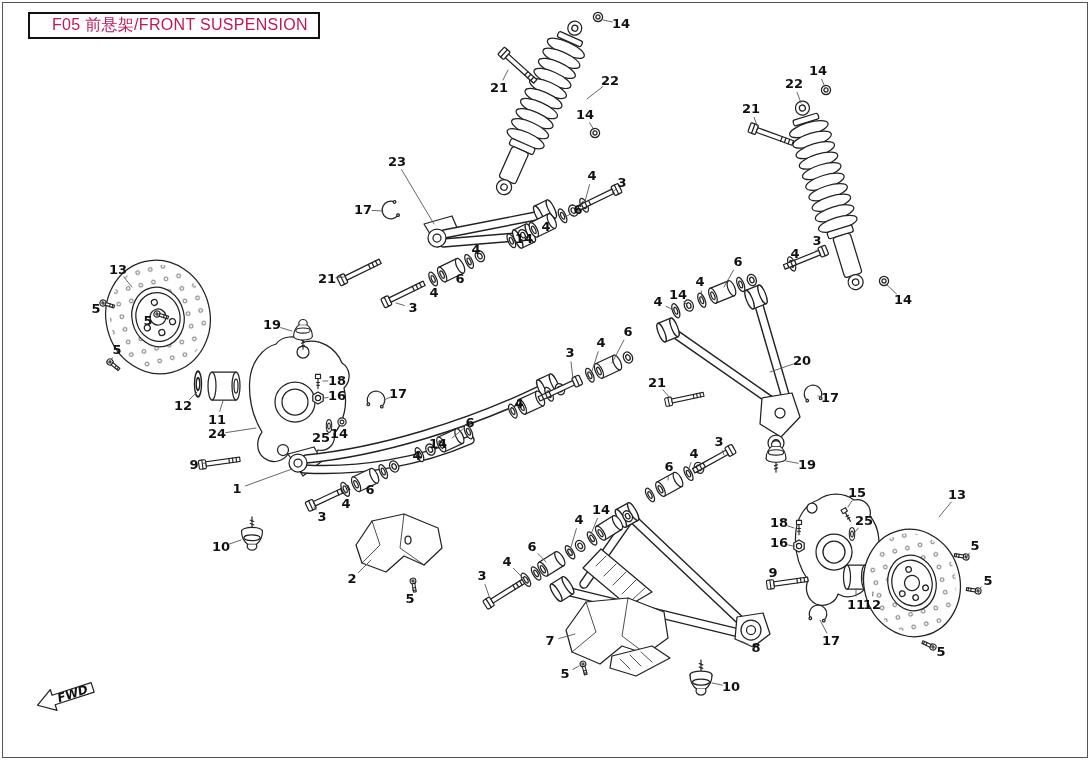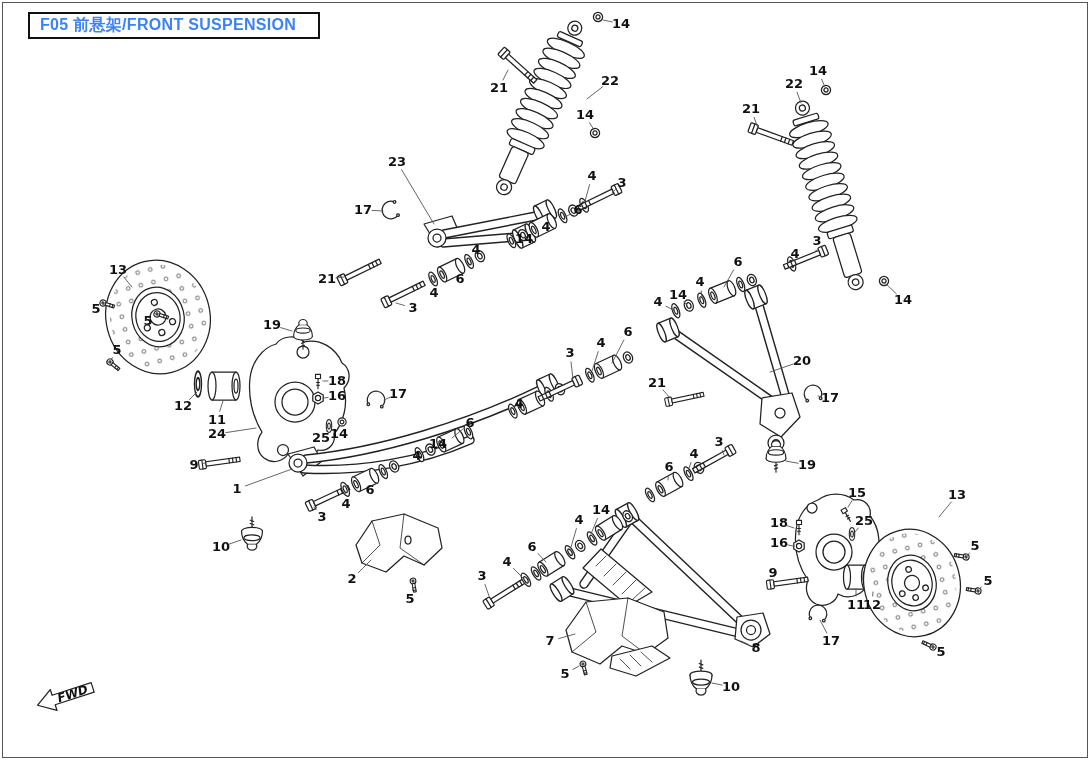--- a/index.html
+++ b/index.html
@@ -4,21 +4,21 @@
 <style>
   html,body{margin:0;padding:0;background:#fff;}
   .page{position:relative;width:1090px;height:760px;background:#fff;overflow:hidden;
         font-family:"DejaVu Sans",sans-serif;}
   .page-border{position:absolute;left:2px;top:2px;right:2px;bottom:2px;
         border:1px solid #555;pointer-events:none;}
   .title-box{position:absolute;left:28px;top:12px;width:292px;height:27px;
         border:2px solid #111;background:#fff;display:flex;align-items:center;
         padding-left:10px;box-sizing:border-box;z-index:3;}
   .title-box span{font-family:"Liberation Sans","DejaVu Sans",sans-serif;
-        font-size:16px;font-weight:bold;color:#3b82f6;white-space:nowrap;letter-spacing:.3px;}
+        font-size:16px;font-weight:normal;color:#be185d;white-space:nowrap;letter-spacing:.3px;margin-left:12px;}
   svg.diagram{position:absolute;left:0;top:0;}
   .art{stroke:#222;stroke-width:1.25;fill:none;stroke-linejoin:round;stroke-linecap:round;}
   .f{fill:#fff;}
   .tubeO{stroke:#222;stroke-width:9.5;fill:none;}
   .tubeI{stroke:#fff;stroke-width:6.6;fill:none;}
   .thin{stroke-width:.8;}
   .callout{font-family:"DejaVu Sans",sans-serif;font-size:13px;font-weight:600;
         fill:#111;text-anchor:middle;stroke:none;}
   .leader{stroke:#555;stroke-width:.9;fill:none;}
   .fwd-text{font-family:"DejaVu Sans",sans-serif;font-style:italic;font-weight:700;

